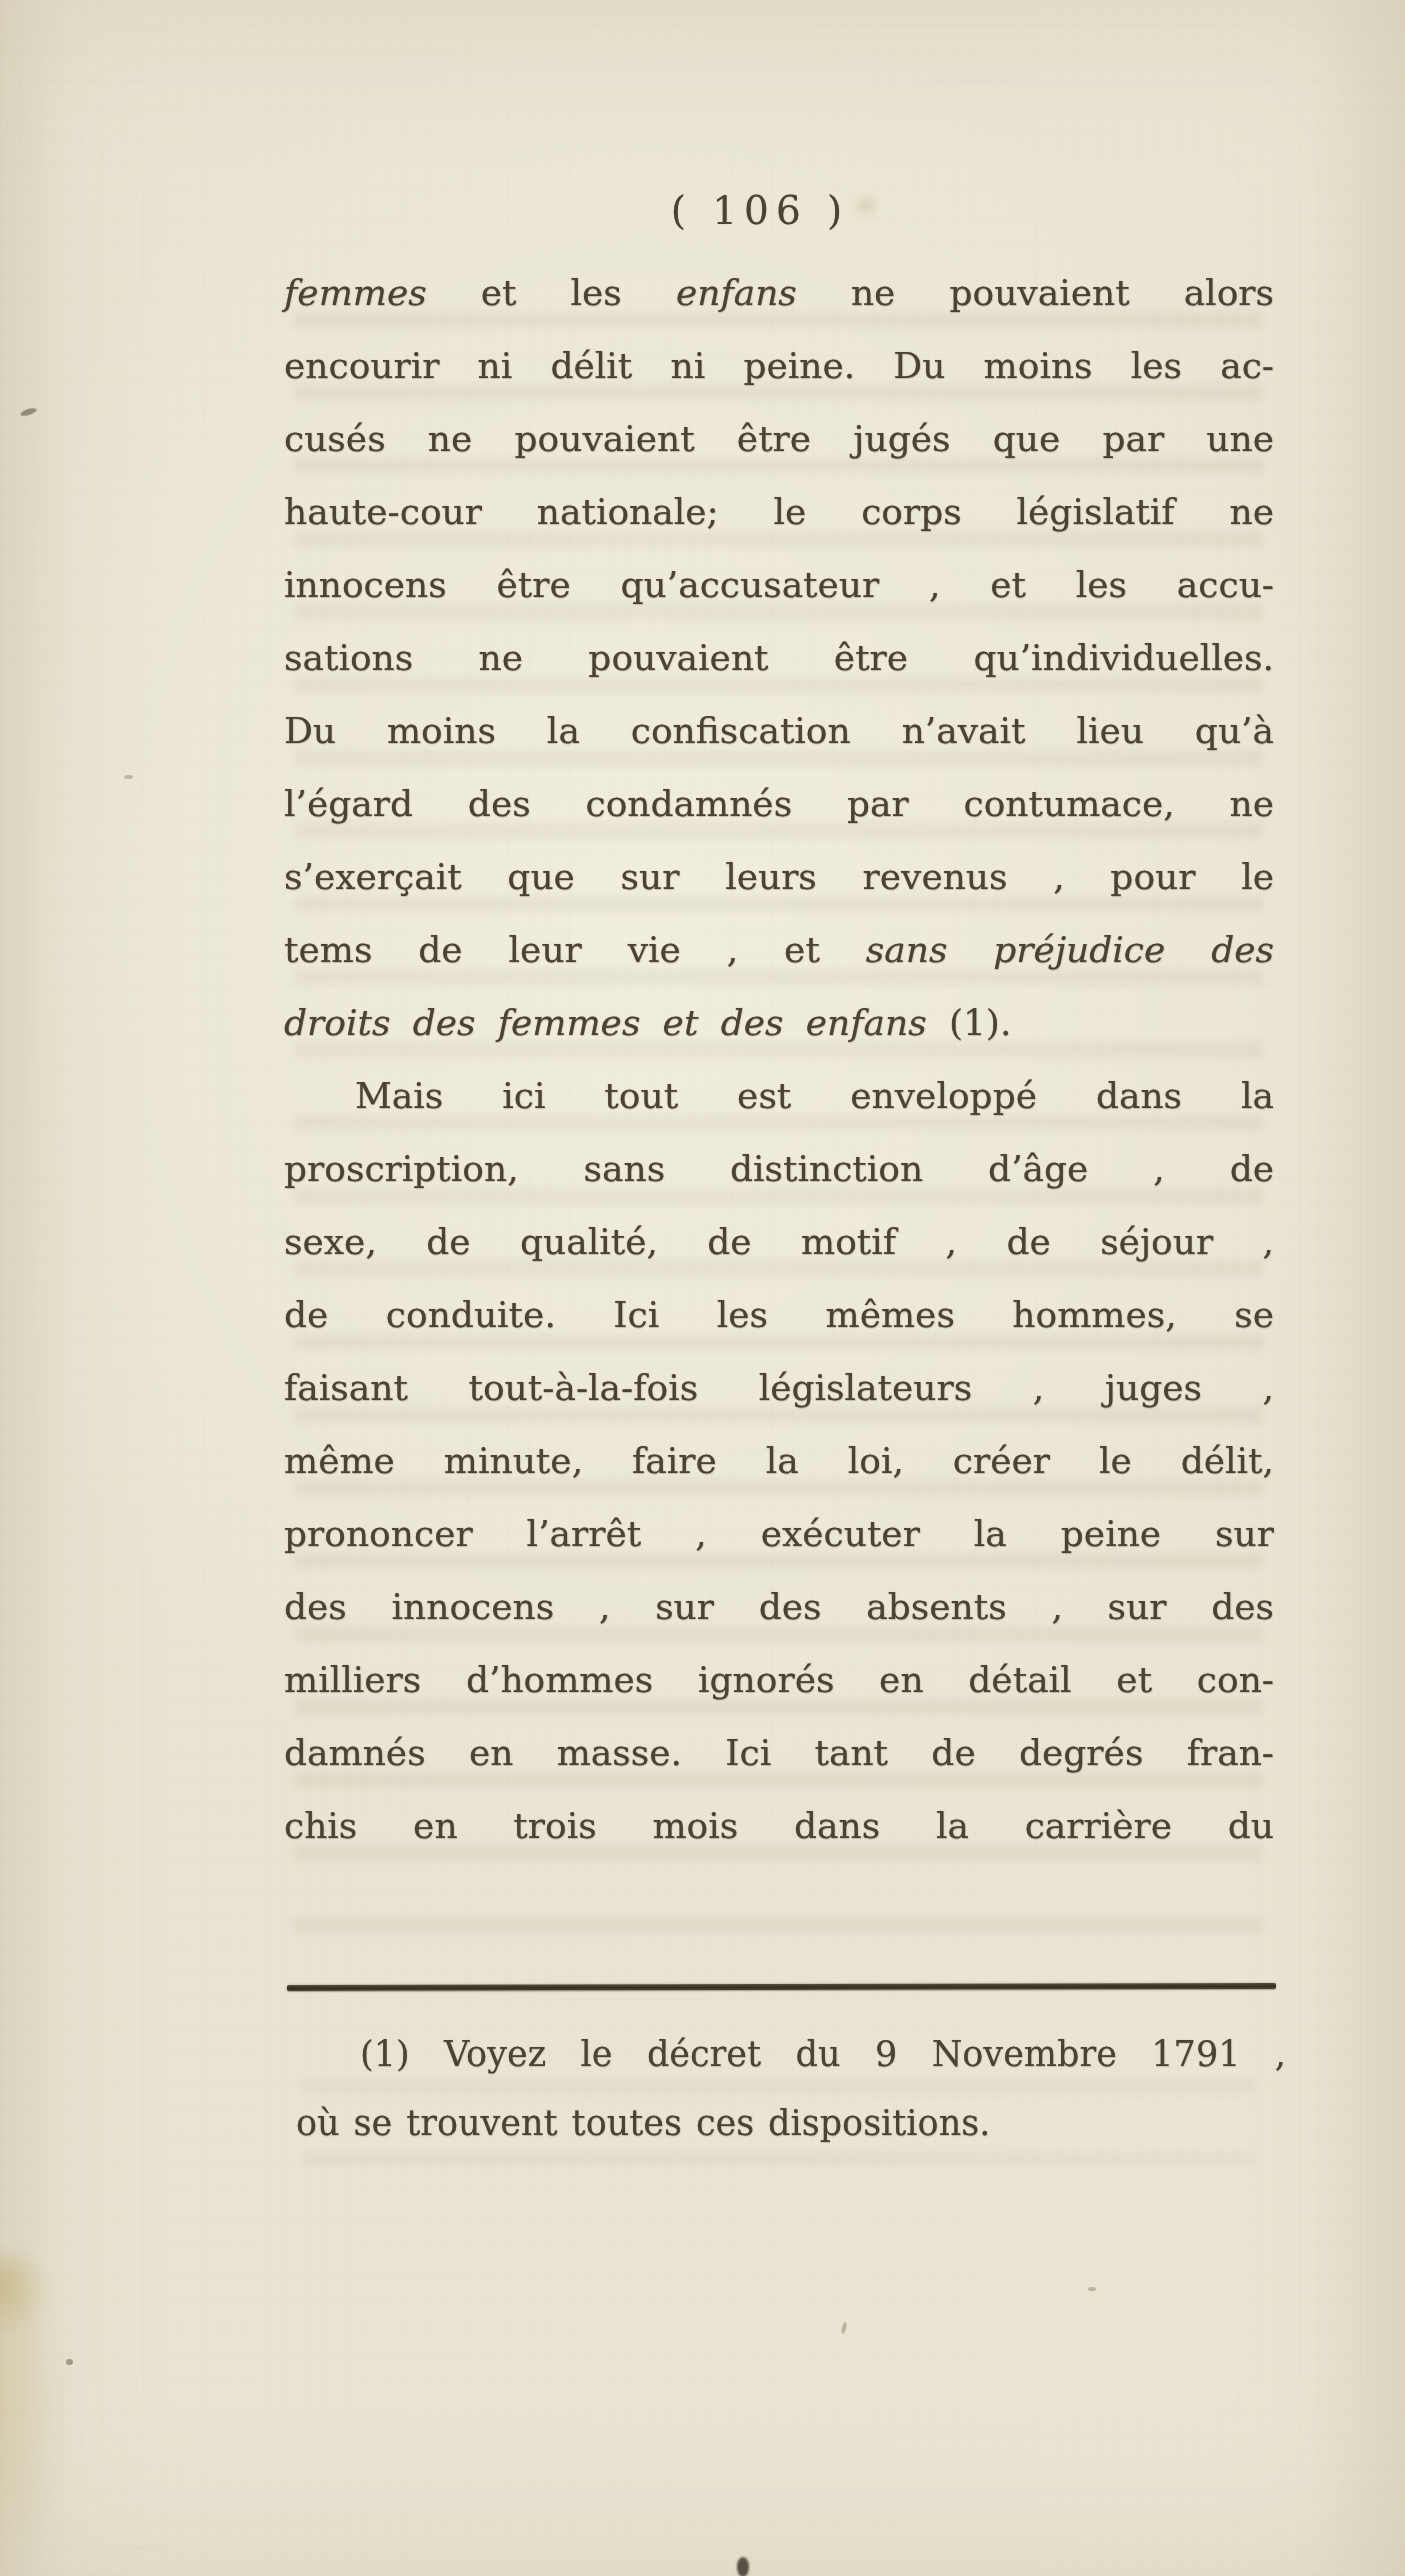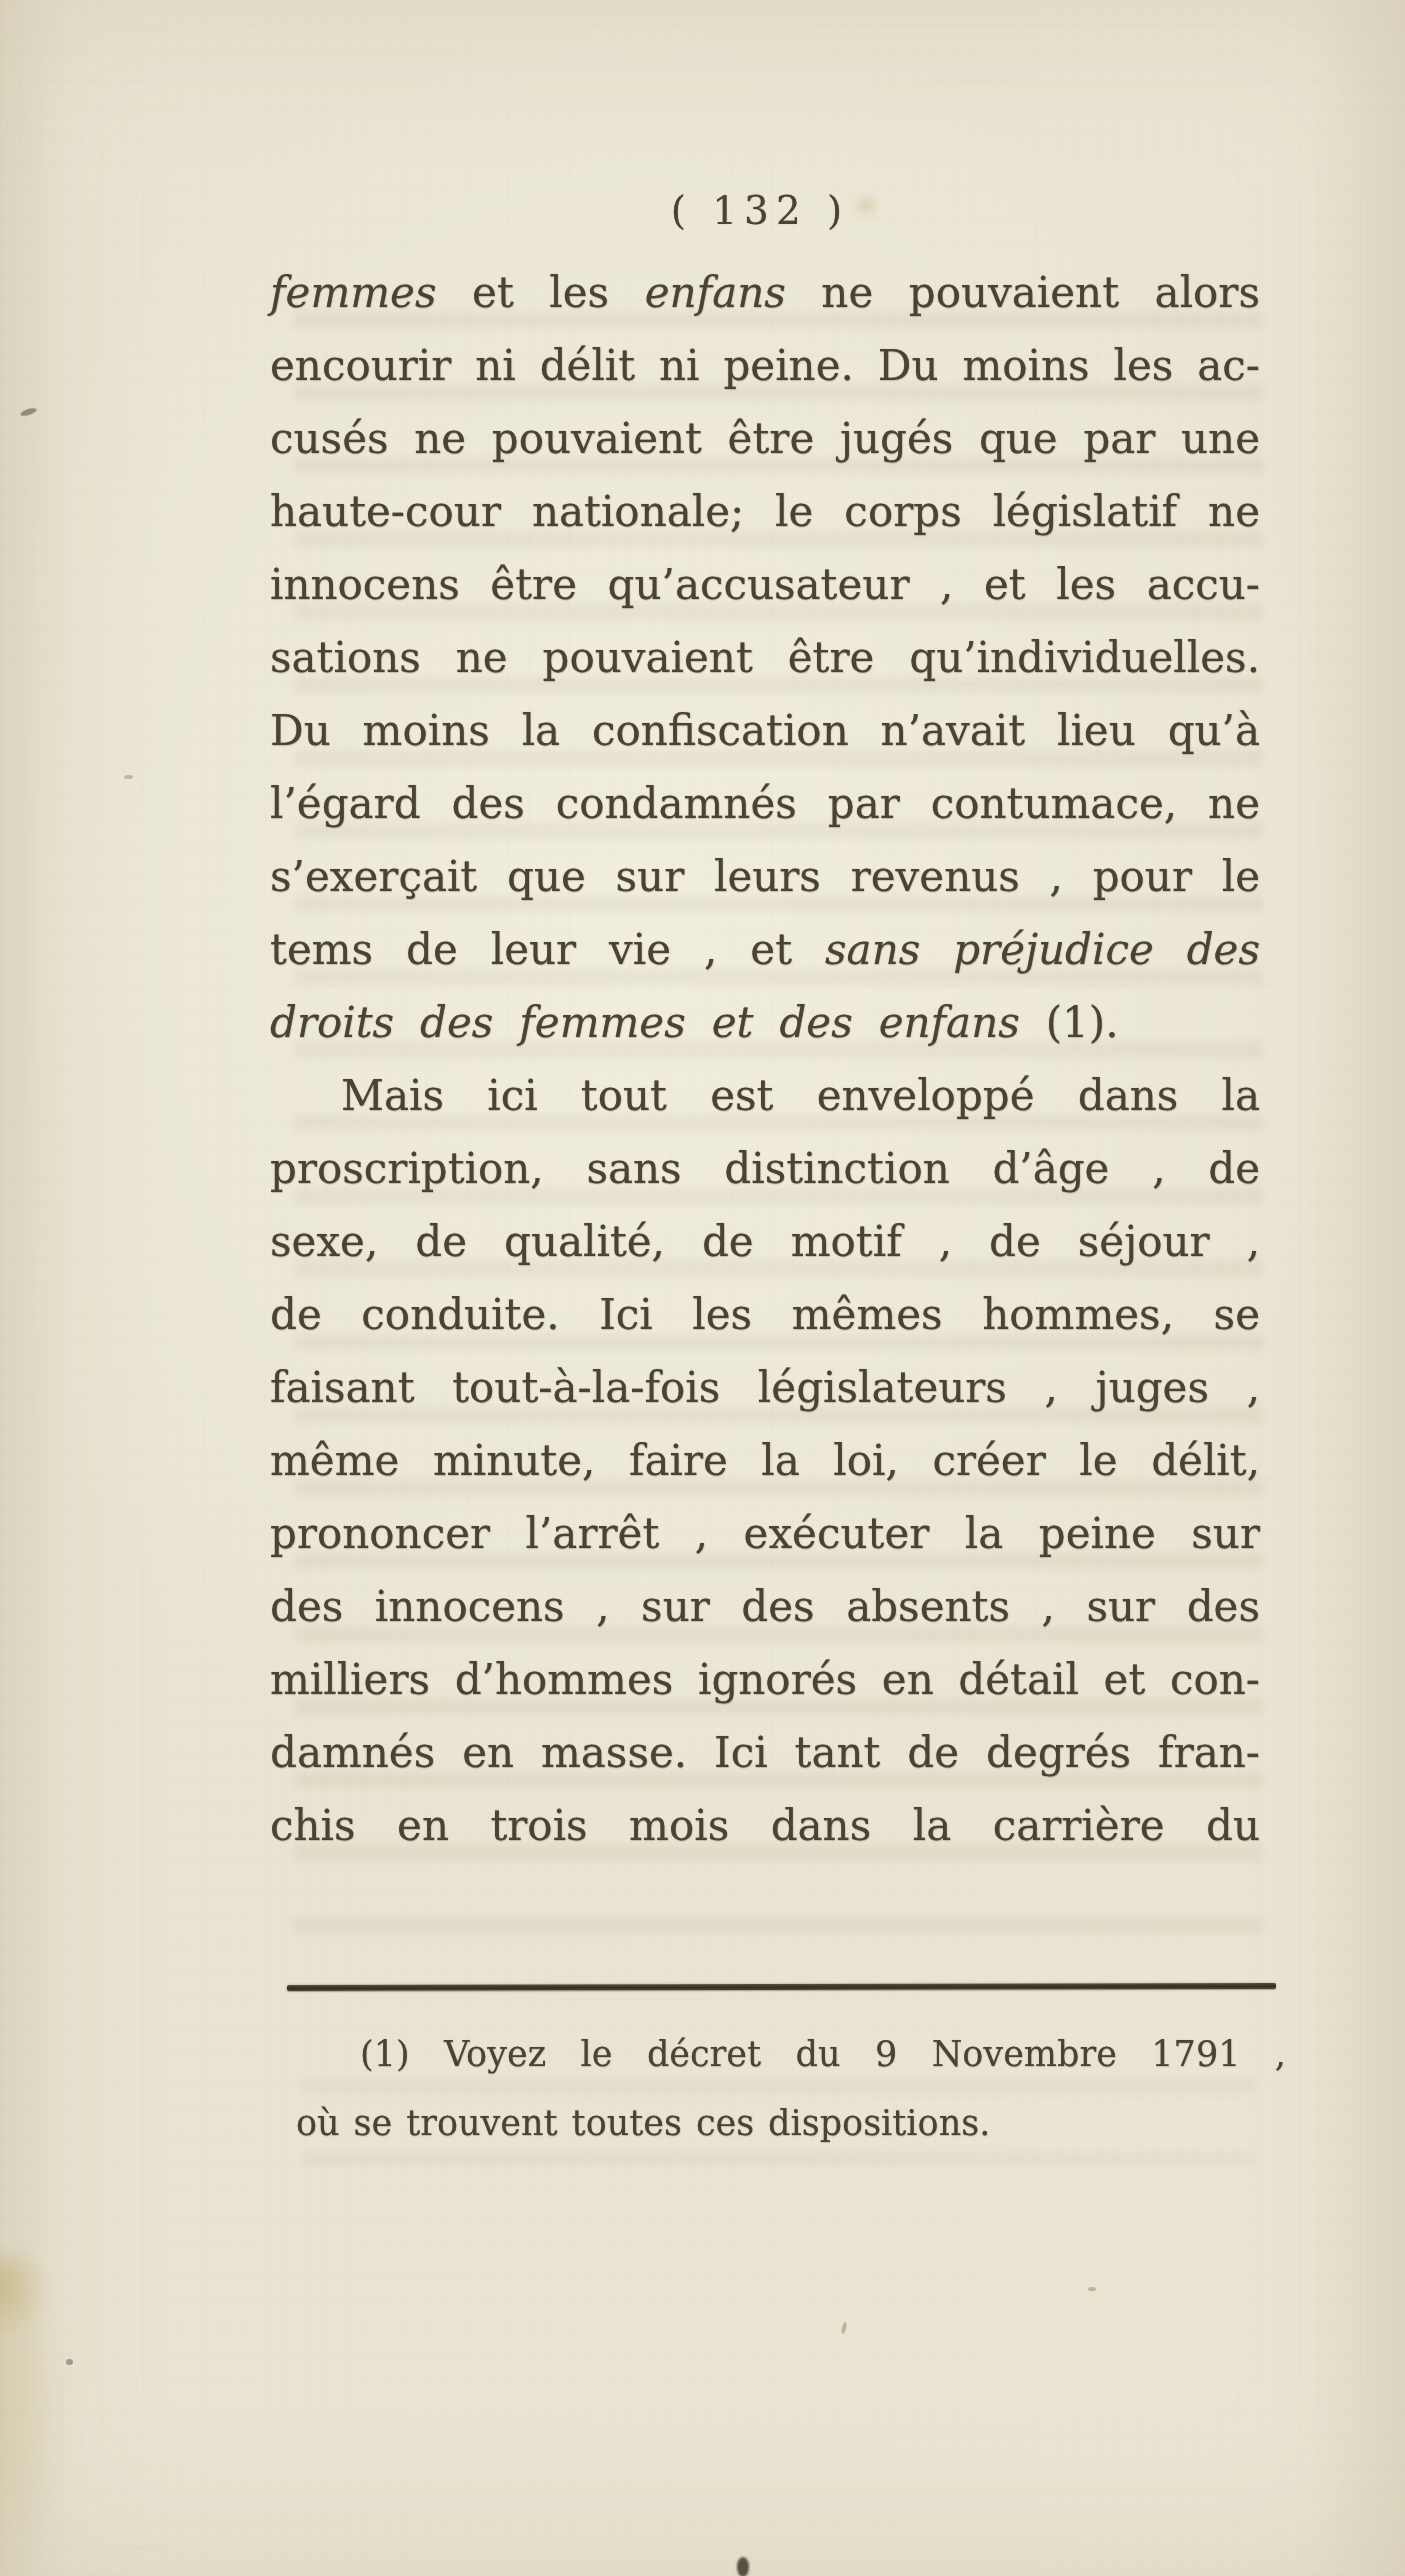--- a/index.html
+++ b/index.html
@@ -38,22 +38,22 @@
   }
   .showthrough.fn { left: 301px; top: 2025px; width: 955px; height: 141px; opacity: .7; }
   .header {
     position: absolute; left: 265px; top: 189px; width: 990px;
     text-align: center;
     font-size: 39px; line-height: 44px; letter-spacing: 7px;
     color: #4a4335;
     text-shadow: 0 0 0.9px rgba(75,64,48,0.55);
   }
   .body {
-    position: absolute; left: 270px; top: 256px; width: 990px;
-    font-size: 42px;
+    position: absolute; left: 284px; top: 256px; width: 990px;
+    font-size: 36px;
     text-shadow: 0 0 1px rgba(75,64,48,0.55), 0.5px 0.8px 1.1px rgba(75,64,48,0.22);
   }
   .line {
     height: 73px; line-height: 73px;
     text-align: justify;
     text-align-last: justify;
     white-space: normal;
   }
   .line.indent { padding-left: 71px; }
   .line.short { text-align-last: left; word-spacing: 0.30em; }
@@ -104,21 +104,21 @@
   <div class="stain stain-a"></div>
   <div class="stain stain-b"></div>
   <div class="stain stain-c"></div>
   <div class="speck speck-1"></div>
   <div class="speck speck-2"></div>
   <div class="speck speck-3"></div>
   <div class="speck speck-4"></div>
   <div class="speck speck-5"></div>
   <div class="speck speck-6"></div>
 
-  <div class="header">( 132 )</div>
+  <div class="header">( 106 )</div>
 
   <div class="body">
       <div class="line"><span class="it">femmes</span><span> et les </span><span class="it">enfans</span><span> ne pouvaient alors</span></div>
       <div class="line"><span>encourir ni délit ni peine. Du moins les ac-</span></div>
       <div class="line"><span>cusés ne pouvaient être jugés que par une</span></div>
       <div class="line"><span>haute-cour nationale; le corps législatif ne</span></div>
       <div class="line"><span>innocens être qu’accusateur , et les accu-</span></div>
       <div class="line"><span>sations ne pouvaient être qu’individuelles.</span></div>
       <div class="line"><span>Du moins la confiscation n’avait lieu qu’à</span></div>
       <div class="line"><span>l’égard des condamnés par contumace, ne</span></div>

